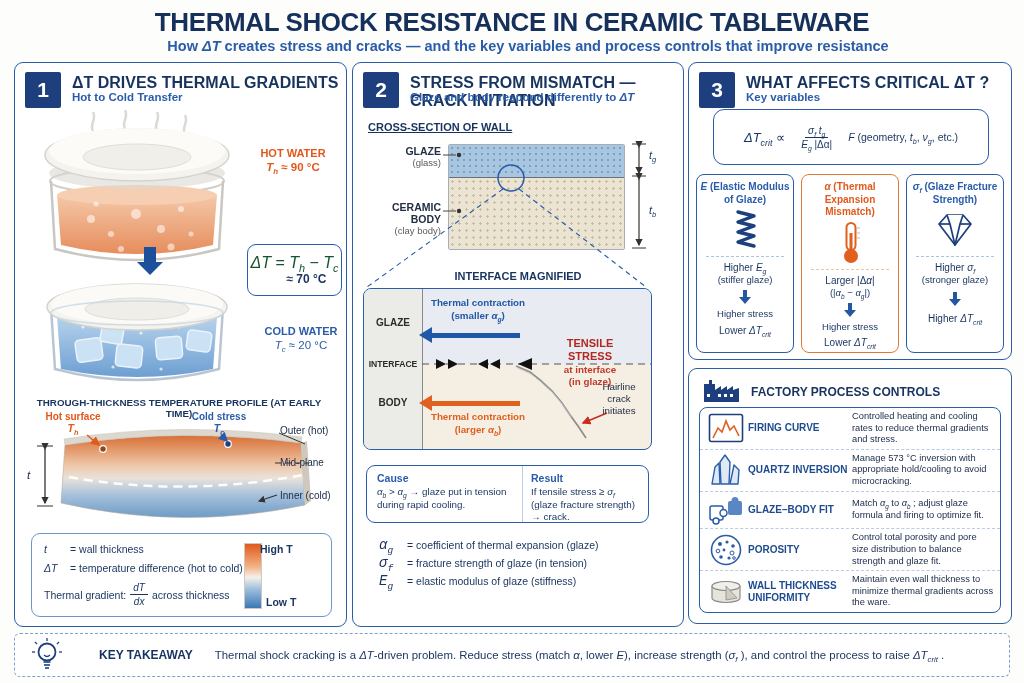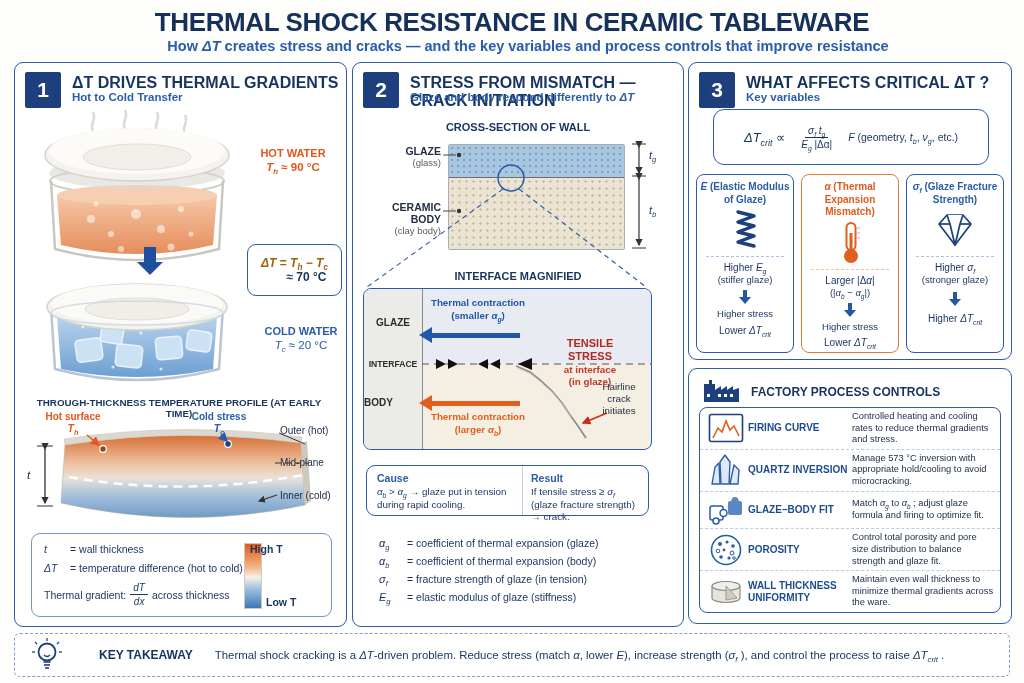--- a/index.html
+++ b/index.html
@@ -28,21 +28,21 @@
   .cardtitle{font-size:10px;font-weight:bold;line-height:1.25;}
   .carddiv{border-top:1px dashed #aac3e0;margin:4px 6px;}
   .cardline{font-size:9.5px;line-height:1.3;}
   .facrow{display:flex;align-items:center;padding:3px 6px 3px 4px;border-bottom:1px dashed #b9cce6;}
   .facrow:last-child{border-bottom:none;}
   .facicon{width:44px;flex:0 0 44px;display:flex;justify-content:center;}
   .faclabel{width:100px;flex:0 0 100px;font-size:10px;font-weight:bold;color:#1d4b8f;line-height:1.2;}
   .facdesc{flex:1;font-size:9.3px;color:#20304d;line-height:1.25;padding-left:4px;}
   .legrow{position:absolute;left:12px;font-size:10.5px;color:#17335f;}
   .deford{height:18px;font-size:10.5px;}
-  .deford .sym{display:inline-block;width:28px;font-size:11px;}
+  .deford .sym{display:inline-block;width:28px;font-size:14px;font-family:Liberation Mono, monospace;}
 </style>
 </head>
 <body>
 
 <div class="canvas">
 
   <div class="abs" data-bind="title" style="top:7px;left:0;width:100%;text-align:center;font-size:26px;font-weight:bold;color:#16305c;letter-spacing:-0.4px;">THERMAL SHOCK RESISTANCE IN CERAMIC TABLEWARE</div>
   <div class="abs" data-bind-rich="subtitle" style="top:38px;left:16px;width:100%;text-align:center;font-size:14.5px;font-weight:bold;color:#2a5caa;"><span>How </span><span class="it">ΔT</span><span> creates stress and cracks — and the key variables and process controls that improve resistance</span></div>
 
   <div class="panel" id="p1" style="left:14px;top:62px;width:331px;height:563px;">
@@ -88,21 +88,21 @@
       <div data-bind="panel1.hot_water_label" style="font-size:11px;font-weight:bold;color:#e2571a;">HOT WATER</div>
       <div data-bind-rich="panel1.hot_water_temp" style="font-size:11.5px;font-weight:bold;color:#e2571a;margin-top:2px;"><span class="it">T</span><sub>h</sub><span> ≈ 90 °C</span></div>
     </div>
 
     <div class="abs down-arrow" style="left:122px;top:184px;width:26px;">
       <div class="stem"></div>
         <div class="head"></div>
     </div>
 
     <div class="abs" style="left:232px;top:181px;width:93px;height:50px;border:1.8px solid #2a5caa;border-radius:9px;background:#fff;display:flex;flex-direction:column;justify-content:center;align-items:center;">
-      <div data-bind-rich="panel1.delta_line1" style="font-size:12px;font-weight:bold;color:#a16207;"><span class="it">ΔT</span><span> = </span><span class="it">T</span><sub>h</sub><span> − </span><span class="it">T</span><sub>c</sub></div>
+      <div data-bind-rich="panel1.delta_line1" style="font-size:16px;font-weight:normal;color:#14532d;"><span class="it">ΔT</span><span> = </span><span class="it">T</span><sub>h</sub><span> − </span><span class="it">T</span><sub>c</sub></div>
       <div data-bind="panel1.delta_line2" style="font-size:12px;font-weight:bold;color:#17335f;margin-left:24px;">≈ 70 °C</div>
     </div>
 
     <svg class="abs" style="left:6px;top:214px;" width="232" height="116" viewBox="0 0 232 116">
       <defs>
         <linearGradient id="coldg" x1="0" y1="0" x2="0" y2="1">
           <stop offset="0" stop-color="#b6d2ec"></stop>
             <stop offset="1" stop-color="#6d9fd2"></stop>
         </linearGradient>
       </defs>
@@ -194,31 +194,31 @@
       </div>
       <div class="legrow" style="top:48px;display:flex;align-items:center;">
         <span data-bind="panel1.legend.row3_pre">Thermal gradient:</span>
         <span class="frac" style="font-size:10px;">
           <span class="num" data-bind-rich="panel1.legend.frac_num"><span class="it">dT</span></span>
           <span class="den" data-bind-rich="panel1.legend.frac_den"><span class="it">dx</span></span>
         </span>
         <span data-bind="panel1.legend.row3_post">across thickness</span>
       </div>
       <div class="abs" style="left:212px;top:9px;width:16px;height:64px;background:linear-gradient(#e05a1c,#f2b183 35%,#f5f1ea 52%,#9fc0de 70%,#3c78b5);border:0.5px solid #cfcac0;"></div>
-      <div class="abs" data-bind="panel1.legend.high" style="left:218px;top:9px;font-size:10.5px;font-weight:600;">High T</div>
+      <div class="abs" data-bind="panel1.legend.high" style="left:228px;top:9px;font-size:10.5px;font-weight:600;">High T</div>
       <div class="abs" data-bind="panel1.legend.low" style="left:234px;top:62px;font-size:10.5px;font-weight:600;text-align:right;">Low T</div>
     </div>
   </div>
 
   <div class="panel" id="p2" style="left:352px;top:62px;width:330px;height:563px;">
     <div class="badge" data-bind="panel2.number">2</div>
     <div class="ptitle" data-bind="panel2.title">STRESS FROM MISMATCH — CRACK INITIATION</div>
     <div class="psub" data-bind-rich="panel2.subtitle"><span>Glaze and body respond differently to </span><span class="it">ΔT</span></div>
 
-    <div class="abs" data-bind="panel2.cross_title" style="left:15px;top:58px;width:300px;text-align:center;font-size:11px;font-weight:bold;color:#17335f;">CROSS-SECTION OF WALL</div>
+    <div class="abs" data-bind="panel2.cross_title" style="left:15px;top:58px;width:300px;font-size:11px;font-weight:bold;color:#17335f;text-decoration:underline;">CROSS-SECTION OF WALL</div>
 
     <div class="abs" style="left:95px;top:81px;width:175px;height:104px;border:0.8px solid #a8aeb8;border-radius:2px;overflow:hidden;">
       <div style="height:32px;background-color:#a9c6e1;background-image:radial-gradient(rgba(80,120,165,0.5) 1px, transparent 1.2px);background-size:6px 6px;border-bottom:1.5px solid #6b7078;"></div>
       <div style="height:72px;background-color:#ece4d2;background-image:radial-gradient(rgba(160,140,100,0.45) 1px, transparent 1.2px);background-size:7px 7px;"></div>
     </div>
     <div class="abs" style="left:6px;top:82px;width:82px;text-align:right;">
       <div data-bind="panel2.glaze_label" style="font-size:10.5px;font-weight:bold;color:#222f44;">GLAZE</div>
       <div data-bind="panel2.glaze_sub" style="font-size:9.5px;color:#5a5a5a;">(glass)</div>
     </div>
     <div class="abs" style="left:6px;top:138px;width:82px;text-align:right;">
@@ -247,21 +247,21 @@
     <div class="abs" data-bind-rich="panel2.tg" style="left:296px;top:86px;font-size:11px;"><span class="it">t</span><sub>g</sub></div>
     <div class="abs" data-bind-rich="panel2.tb" style="left:296px;top:141px;font-size:11px;"><span class="it">t</span><sub>b</sub></div>
 
     <div class="abs" data-bind="panel2.mag_title" style="left:15px;top:207px;width:300px;text-align:center;font-size:11px;font-weight:bold;color:#17335f;background:transparent;">INTERFACE MAGNIFIED</div>
 
     <div class="abs" style="left:10px;top:225px;width:287px;height:160px;border:1.6px solid #2a5caa;border-radius:8px;overflow:hidden;background:#f5efe3;">
       <div class="abs" style="left:58px;top:0;right:0;height:75px;background:#e8ecf2;"></div>
       <div class="abs" style="left:0;top:0;width:58px;height:160px;background:#ebebe7;border-right:1.5px solid #8a8a8a;">
         <div data-bind="panel2.row_glaze" style="position:absolute;top:28px;width:100%;text-align:center;font-size:10px;font-weight:bold;color:#2b2b2b;">GLAZE</div>
         <div data-bind="panel2.row_interface" style="position:absolute;top:70px;width:100%;text-align:center;font-size:8.6px;font-weight:bold;color:#2b2b2b;">INTERFACE</div>
-        <div data-bind="panel2.row_body" style="position:absolute;top:108px;width:100%;font-size:10px;font-weight:bold;color:#2b2b2b;">BODY</div>
+        <div data-bind="panel2.row_body" style="position:absolute;top:108px;width:100%;text-align:center;font-size:10px;font-weight:bold;color:#2b2b2b;">BODY</div>
       </div>
       <div class="abs" style="left:54px;top:8px;width:120px;text-align:center;color:#2057a7;font-size:9.8px;font-weight:600;line-height:1.3;">
         <div data-bind="panel2.blue_arrow_l1">Thermal contraction</div>
         <div data-bind-rich="panel2.blue_arrow_l2"><span>(smaller </span><span class="it">α</span><sub>g</sub><span>)</span></div>
       </div>
       <div class="h-arrow b" style="left:68px;top:44px;width:88px;"></div>
       <svg class="abs" style="left:58px;top:68px;" width="229" height="14" viewBox="0 0 229 14">
         <line x1="0" y1="7" x2="229" y2="7" stroke="#555" stroke-width="1.1" stroke-dasharray="7 5"></line>
         <g fill="#111">
           <polygon points="14,2 14,12 24,7"></polygon>
@@ -288,34 +288,33 @@
               <path d="M0,0 L6,3 L0,6 Z" fill="#cc2a1e"></path>
             </marker>
         </defs>
         <polyline points="152,77 166,83 176,91 188,102 198,114 206,126 214,137 222,149" fill="none" stroke="#8f8f8f" stroke-width="1.8"></polyline>
         <polyline points="153,79 167,85 177,93 189,104 199,116 207,128" fill="none" stroke="#c9c9c9" stroke-width="0.8"></polyline>
         <line x1="243" y1="124" x2="219" y2="134" stroke="#cc2a1e" stroke-width="1.5" marker-end="url(#mRd)"></line>
       </svg>
       <div class="abs" data-bind="panel2.crack_label" style="left:228px;top:92px;width:54px;text-align:center;font-size:9.8px;color:#222f44;line-height:1.25;">Hairline crack initiates</div>
     </div>
 
-    <div class="abs" style="left:13px;top:402px;width:283px;height:51px;border:1.5px solid #2a5caa;border-radius:9px;display:flex;box-sizing:border-box;">
+    <div class="abs" style="left:13px;top:402px;width:283px;height:58px;border:1.5px solid #2a5caa;border-radius:9px;display:flex;box-sizing:border-box;">
       <div style="width:155px;padding:6px 6px 4px 10px;box-sizing:border-box;">
         <div data-bind="panel2.cause_title" style="font-size:10.5px;font-weight:bold;color:#2a5caa;">Cause</div>
         <div data-bind-rich="panel2.cause_text" style="font-size:9.8px;line-height:1.3;margin-top:2px;"><span class="it">α</span><sub>b</sub><span> &gt; </span><span class="it">α</span><sub>g</sub><span> → glaze put in tension during rapid cooling.</span></div>
       </div>
       <div style="flex:1;border-left:1.5px solid #b9cfe8;padding:6px 8px 4px 8px;box-sizing:border-box;">
         <div data-bind="panel2.result_title" style="font-size:10.5px;font-weight:bold;color:#2a5caa;">Result</div>
         <div data-bind-rich="panel2.result_text" style="font-size:9.8px;line-height:1.3;margin-top:2px;"><span>If tensile stress ≥ </span><span class="it">σ</span><sub>f</sub><span> (glaze fracture strength) → crack.</span></div>
       </div>
     </div>
 
     <div class="abs" style="left:26px;top:474px;width:290px;">
       <div class="deford"><span class="sym" data-bind-rich="panel2.defs.0.sym"><span class="it">α</span><sub>g</sub></span><span data-bind="panel2.defs.0.text">=  coefficient of thermal expansion (glaze)</span></div>
-      <div class="deford"><span class="sym" data-bind-rich="panel2.defs.1.sym"><span class="it">α</span><sub>b</sub></span><span data-bind="panel2.defs.1.text">=  coefficient of thermal expansion (body)</span></div>
       <div class="deford"><span class="sym" data-bind-rich="panel2.defs.2.sym"><span class="it">σ</span><sub>f</sub></span><span data-bind="panel2.defs.2.text">=  fracture strength of glaze (in tension)</span></div>
       <div class="deford"><span class="sym" data-bind-rich="panel2.defs.3.sym"><span class="it">E</span><sub>g</sub></span><span data-bind="panel2.defs.3.text">=  elastic modulus of glaze (stiffness)</span></div>
     </div>
   </div>
 
   <div class="panel" id="p3" style="left:688px;top:62px;width:322px;height:296px;">
     <div class="badge" data-bind="panel3.number">3</div>
     <div class="ptitle" data-bind="panel3.title">WHAT AFFECTS CRITICAL ΔT ?</div>
     <div class="psub" data-bind="panel3.subtitle">Key variables</div>
 

